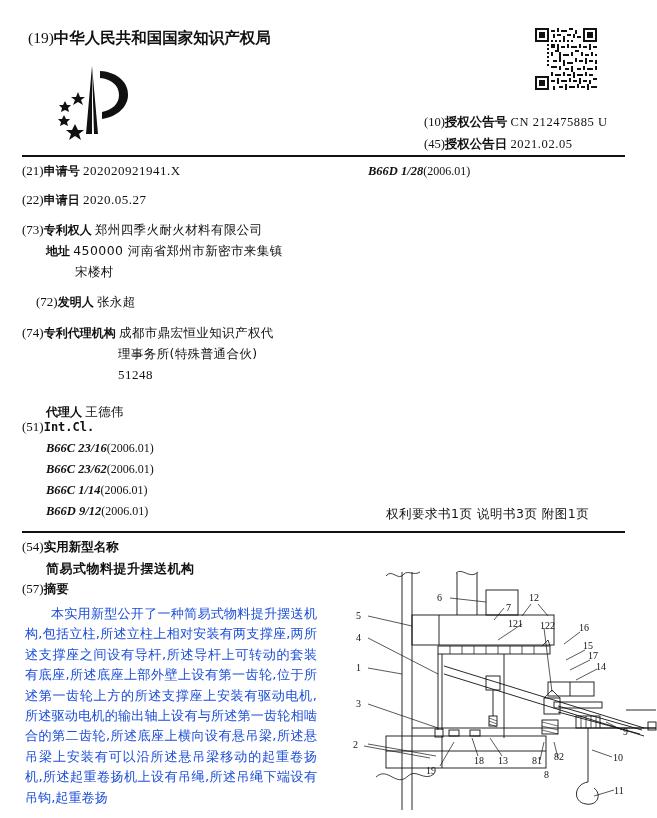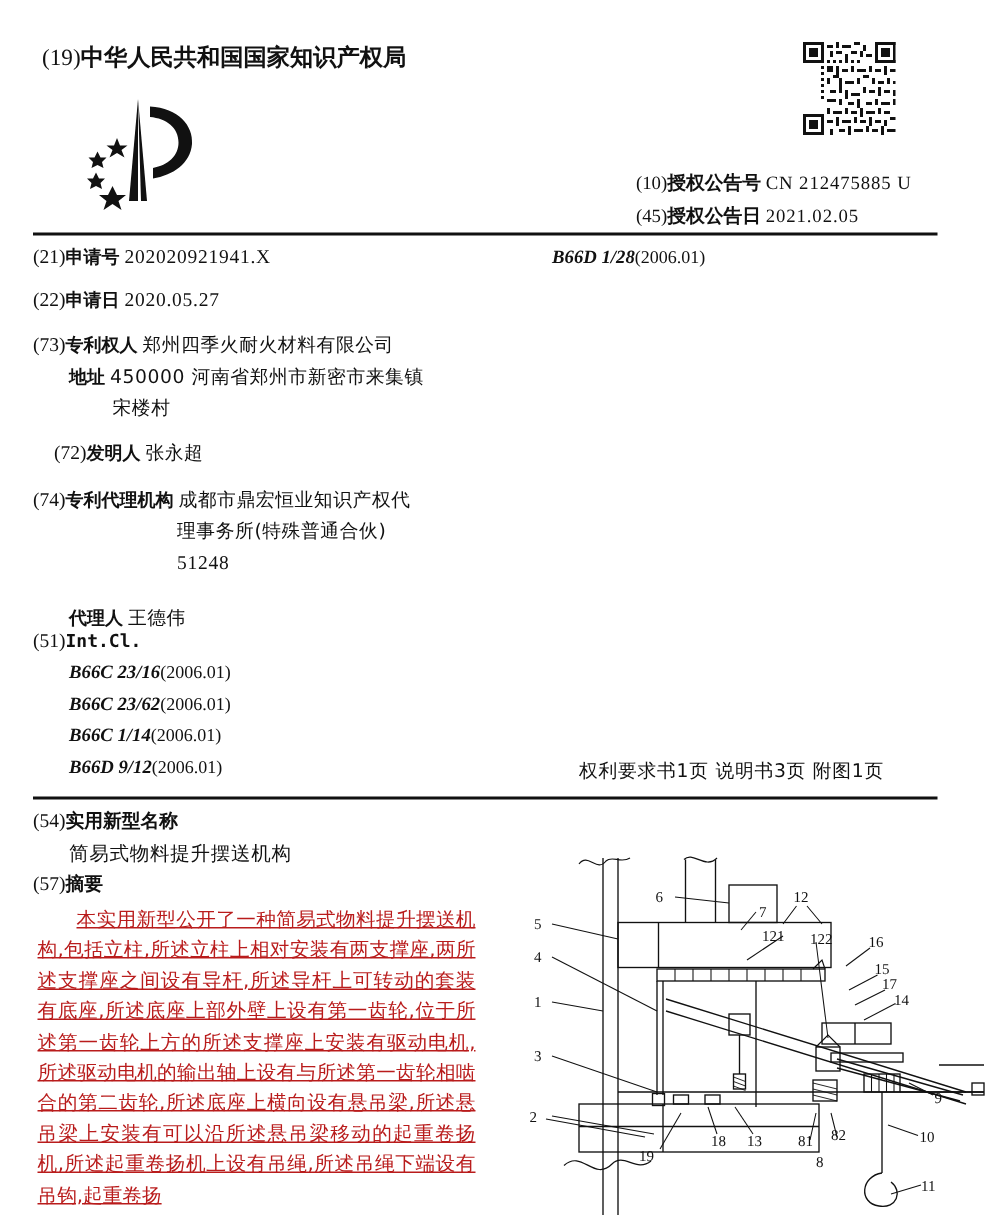--- a/index.html
+++ b/index.html
@@ -125,35 +125,35 @@
   }
   .sec-tag .lbl { font-family:"DejaVu Sans","Liberation Sans",sans-serif; font-weight:bold; font-size:12.5px; }
 
   .title-text {
     position: absolute;
     left: 46px; top: 560px;
     font-family: "DejaVu Sans","Liberation Sans",sans-serif;
     font-size: 13px;
     letter-spacing: 0.5px;
     white-space: nowrap;
+    font-weight: bold;
   }
 
   .abstract {
     position: absolute;
     left: 25px; top: 604px;
     width: 292px;
     font-family: "DejaVu Sans","Liberation Sans",sans-serif;
     font-size: 13.1px;
     line-height: 20.4px;
     text-align: justify;
     text-justify: inter-character;
     letter-spacing: 0px;
     text-indent: 26px;
-    color: #b91c1c;
-    text-decoration: underline;
+    color: #1d4ed8;
   }
 
   
   .drawing {
     position: absolute;
     left: 326px; top: 570px;
     width: 331px; height: 248px;
   }
   .drawing svg { display: block; }
 </style>

